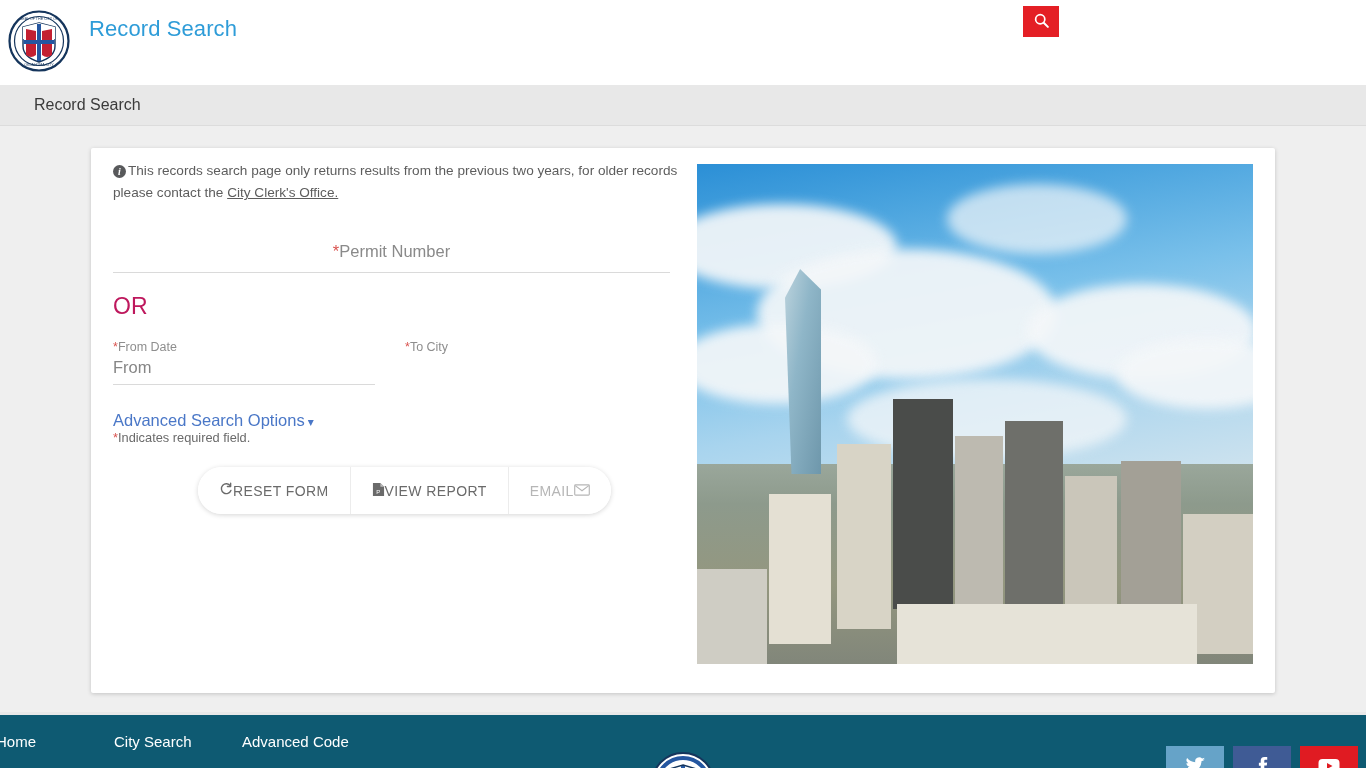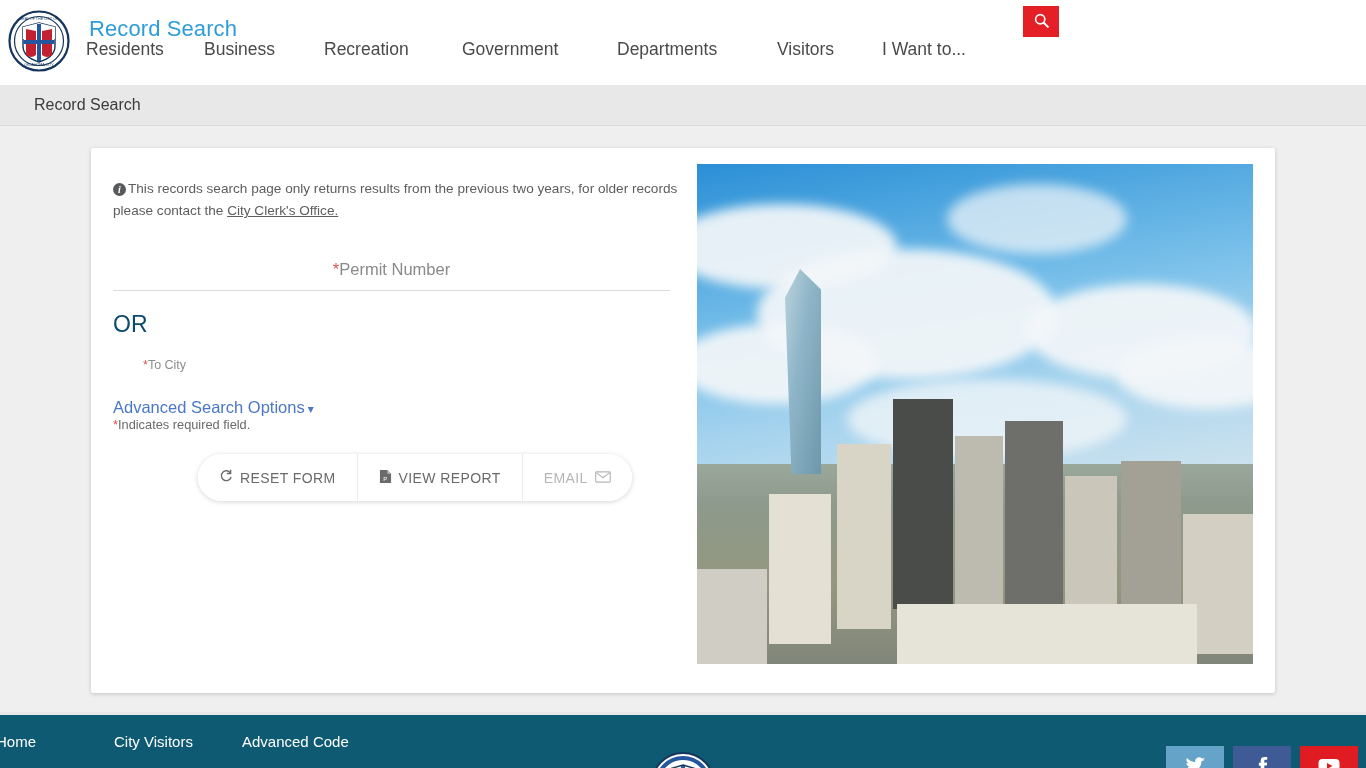--- a/index.html
+++ b/index.html
@@ -101,21 +101,21 @@
     position: relative;
     margin: 0 auto;
     width: 1184px;
     height: 545px;
     background: #ffffff;
     box-shadow: 0 1px 4px rgba(0,0,0,.18);
     border-radius: 2px;
   }
   .form-col {
     position: absolute;
-    left: 22px; top: 30px;
+    left: 22px; top: 12px;
     width: 580px;
   }
   .notice {
     font-size: 13.6px;
     color: #5d5d5d;
     line-height: 1.62;
     width: 565px;
   }
   .info-icon {
     display: inline-block;
@@ -141,21 +141,21 @@
   }
   .permit-field .line {
     margin-top: 11px;
     border-bottom: 1px solid #dadada;
   }
   .req { color: #d9534f; }
 
   .or-text {
     margin-top: 20px;
     font-size: 23px;
-    color: #0c4a6e;
+    color: #be185d;
   }
 
   .date-row {
     margin-top: 20px;
     display: flex;
   }
   .date-field { width: 262px; }
   .date-field:last-child { margin-left: 30px; }
   .date-field .lbl { font-size: 12.5px; color: #8e8e8e; }
   .date-field input {
@@ -198,21 +198,21 @@
     height: 47px;
   }
   .btngroup button {
     border: none;
     background: #fff;
     font-size: 14px;
     letter-spacing: .4px;
     color: #6a6a6a;
     padding: 0 21px;
     cursor: pointer;
-    display: flex; align-items: center; gap: 7px;
+    display: flex; align-items: center; 
     font-family: "Liberation Sans", sans-serif;
     border-right: 1px solid #ececec;
   }
   .btngroup button:last-child { border-right: none; justify-content: space-between; }
   .btngroup button.disabled { color: #b6b6b6; cursor: default; }
 
   
   .photo {
     position: absolute;
     left: 606px; top: 16px;
@@ -303,23 +303,20 @@
       <path d="M18 33 L28 33 L28 45 Q23 49 18 45 Z" fill="#c32032"></path>
       <path d="M34 33 L44 33 L44 45 Q39 49 34 45 Z" fill="#c32032"></path>
       <rect x="29" y="14" width="4" height="37" fill="#2456a0"></rect>
       <rect x="15.5" y="30" width="31" height="4" fill="#2456a0"></rect>
       <circle cx="31" cy="31" r="29.5" fill="none" stroke="#15355c" stroke-width="1"></circle>
     </svg>
   </span>
 
   <div class="brand">Record Search</div>
 
-  <nav class="mainnav">
-    <a class="n0">Residents</a><a class="n1">Business</a><a class="n2">Recreation</a><a class="n3">Government</a><a class="n4">Departments</a><a class="n5">Visitors</a><a class="n6">I Want to...</a>
-  </nav>
 
   <div class="searchbox">
     <button class="search-btn">
       <span>
         <svg viewBox="0 0 20 20" width="17" height="17">
           <circle cx="8.5" cy="8.5" r="5.4" fill="none" stroke="#ffffff" stroke-width="2"></circle>
           <line x1="12.6" y1="12.6" x2="17.5" y2="17.5" stroke="#ffffff" stroke-width="2.4" stroke-linecap="round"></line>
         </svg>
       </span>
     </button>
@@ -340,20 +337,24 @@
       </div>
 
       <div class="field permit-field">
         <div class="lbl"><span class="req">*</span><span>Permit Number</span></div>
         <div class="line"></div>
       </div>
 
       <div class="or-text">OR</div>
 
       <div class="date-row">
+        <div class="date-field">
+          <div class="lbl"><span class="req">*</span><span>From Date</span></div>
+          <input type="text" placeholder="From" style="">
+        </div>
         <div class="date-field">
           <div class="lbl"><span class="req">*</span><span>To City</span></div>
         </div>
       </div>
 
       <a class="adv" href="#"><span>Advanced Search Options</span><span class="chev">▾</span></a>
 
       <div class="reqnote"><span class="req">*</span><span>Indicates required field.</span></div>
 
       <div class="btngroup">
@@ -409,21 +410,21 @@
       <div class="bldg" style="left:424px; bottom:28px; width:60px;  height:175px; background:#a3a096;"></div>
       <div class="bldg" style="left:486px; bottom:10px; width:70px;  height:140px; background:#d3cfc2;"></div>
       <div class="bldg" style="left:200px; bottom:0;    width:300px; height:60px;  background:#e6e3d8;"></div>
     </div>
 
   </div>
 </div>
 
 <div class="footer">
   <div class="footer-links">
-    <a class="f0">Home</a><a class="f1">City Visitors</a><a class="f2">Advanced Code</a>
+    <a class="f0">Home</a><a class="f1">City Search</a><a class="f2">Advanced Code</a>
   </div>
 
   <span class="footer-seal">
     <svg viewBox="0 0 66 66" width="66" height="66">
       <circle cx="33" cy="33" r="31" fill="#ffffff" stroke="#15355c" stroke-width="2"></circle>
       <circle cx="33" cy="33" r="26" fill="#ffffff" stroke="#2456a0" stroke-width="4"></circle>
       <path d="M33 14 L50 19 L50 39 Q50 50 33 56 Q16 50 16 39 L16 19 Z" fill="#fff" stroke="#15355c" stroke-width="1.4"></path>
       <rect x="31" y="15" width="4" height="40" fill="#2456a0"></rect>
       <rect x="16" y="33" width="34" height="4" fill="#2456a0"></rect>
     </svg>

